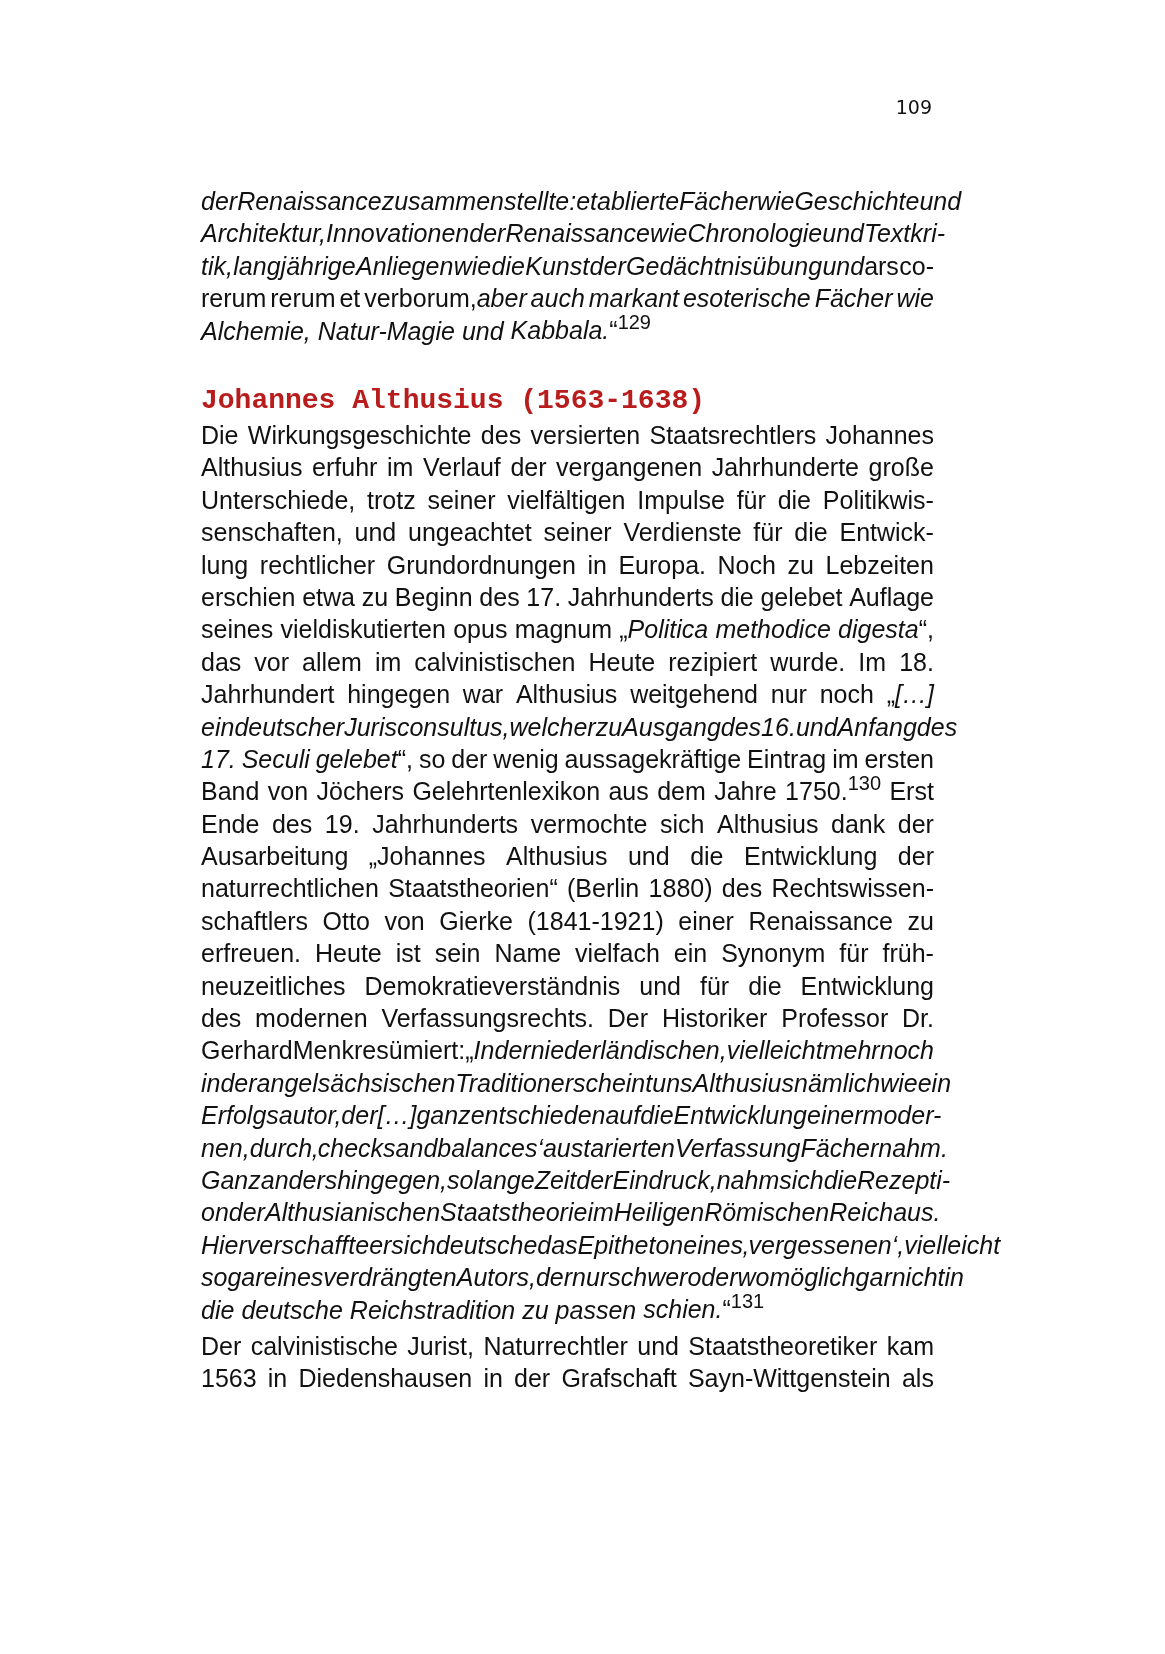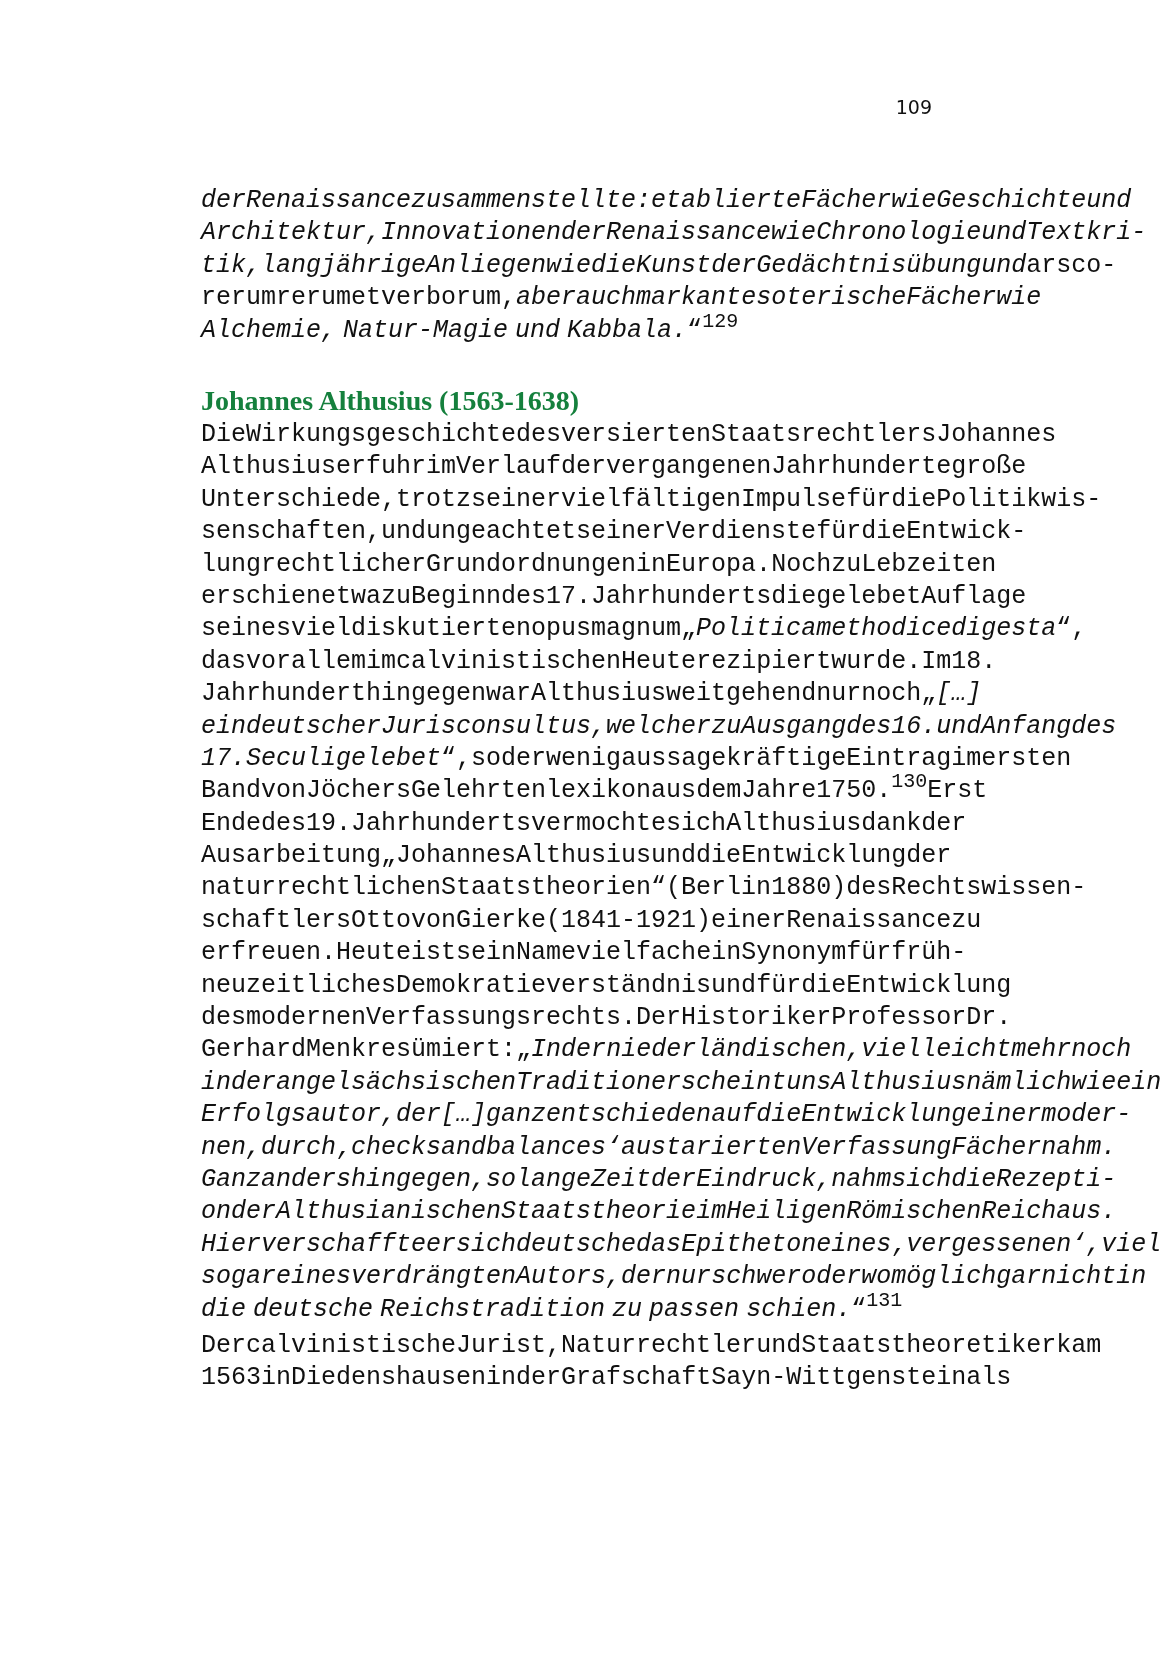--- a/index.html
+++ b/index.html
@@ -3,36 +3,36 @@
 <meta charset="utf-8">
 <style>
   html, body { margin: 0; padding: 0; background: #ffffff; }
   body { width: 1165px; height: 1654px; position: relative; overflow: hidden; }
   .page { position: absolute; left: 0; top: 0; width: 1165px; height: 1592px; background: #fff; }
   .page-number {
     position: absolute; top: 96px; left: 880px; width: 52px; text-align: right;
     font-family: "DejaVu Sans", sans-serif; font-size: 19px; color: #111;
   }
   .block { position: absolute; left: 201px; width: 733px; color: #111;
-    font-family: Liberation Mono, monospace; }
+    font-family: Liberation Sans, sans-serif; }
   .line {
     height: 32.4px; line-height: 32.4px; font-size: 25px;
     text-align: justify; text-align-last: justify; white-space: nowrap;
     overflow: visible;
   }
   .line.last { text-align-last: left; }
   .line .it { font-style: italic; }
   .line sup { font-size: 20px; vertical-align: 0; position: relative; top: -10px; }
   .heading {
-    position: absolute; left: 201px; top: 383px; font-family: Liberation Serif, serif;
-    font-weight: bold; font-size: 28px; color: #15803d; line-height: 36px;
+    position: absolute; left: 201px; top: 383px; font-family: Liberation Mono, monospace;
+    font-weight: bold; font-size: 28px; color: #b91c1c; line-height: 36px;
   }
   
   .jline { display: flex; justify-content: space-between; white-space: nowrap; }
-  .jline.last { justify-content: flex-start; gap: 0.28em; }
+  .jline.last { justify-content: flex-start; gap: 0.28em; align-items: center; }
   .w { display: inline-block; }
 </style>
 </head>
 <body>
 
 <div class="page">
   <div class="page-number">109</div>
 
   <div class="block" id="quote-block" style="top:185px;">
       <div class="line jline">

